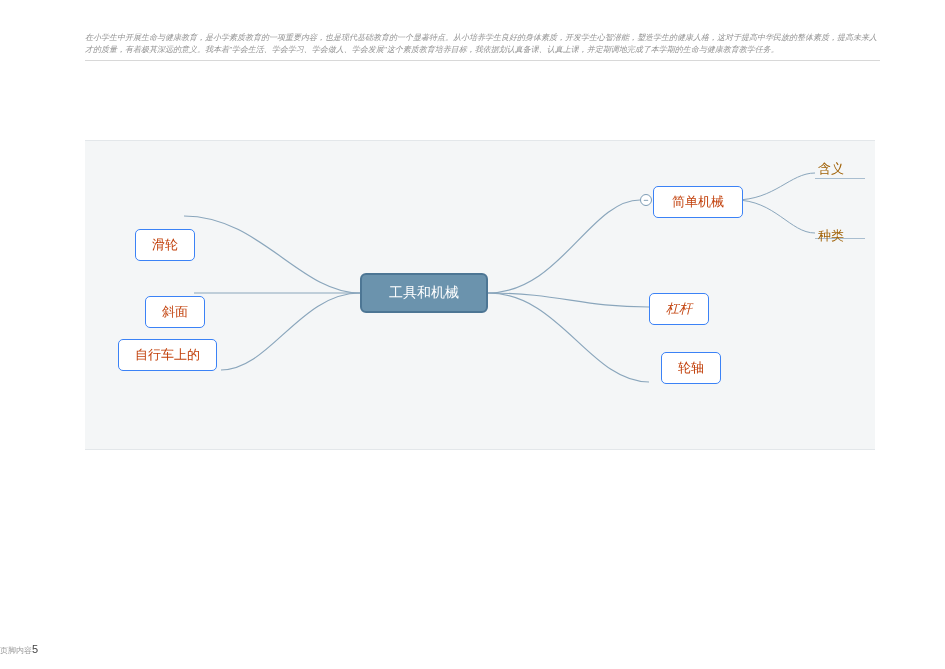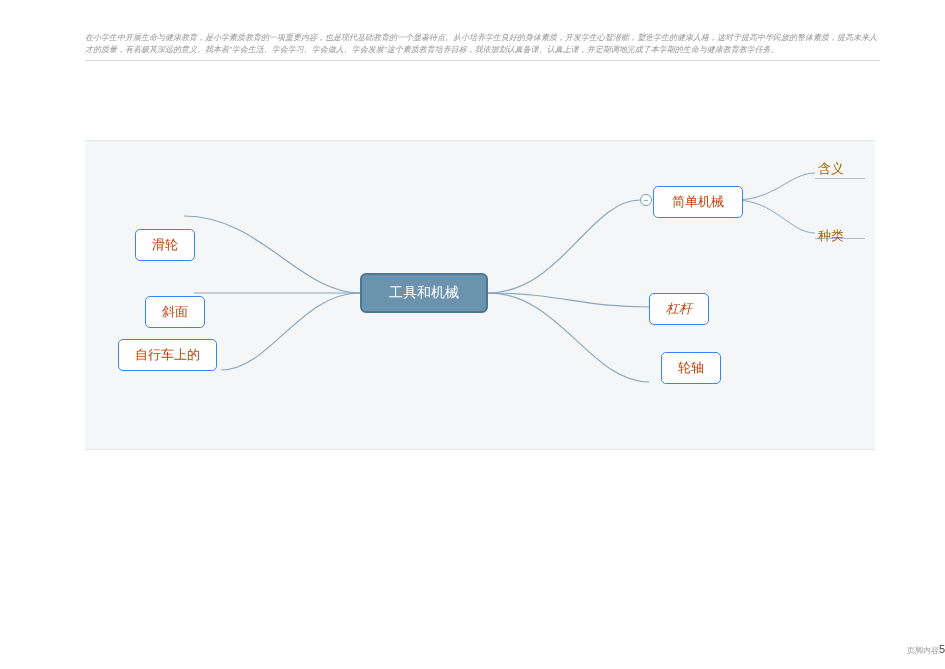--- a/index.html
+++ b/index.html
@@ -94,21 +94,21 @@
       justify-content: center;
       font-size: 9px;
       color: #4d7694;
       line-height: 1;
     }
     .footer {
       position: absolute;
       bottom: 12px;
       left: 0;
       right: 0;
-      text-align: right;
+      text-align: left;
       color: #444;
     }
     .footer-label {
       font-size: 8px;
       color: #9a9a9a;
     }
     .footer-num {
       font-size: 11px;
       color: #444;
     }

